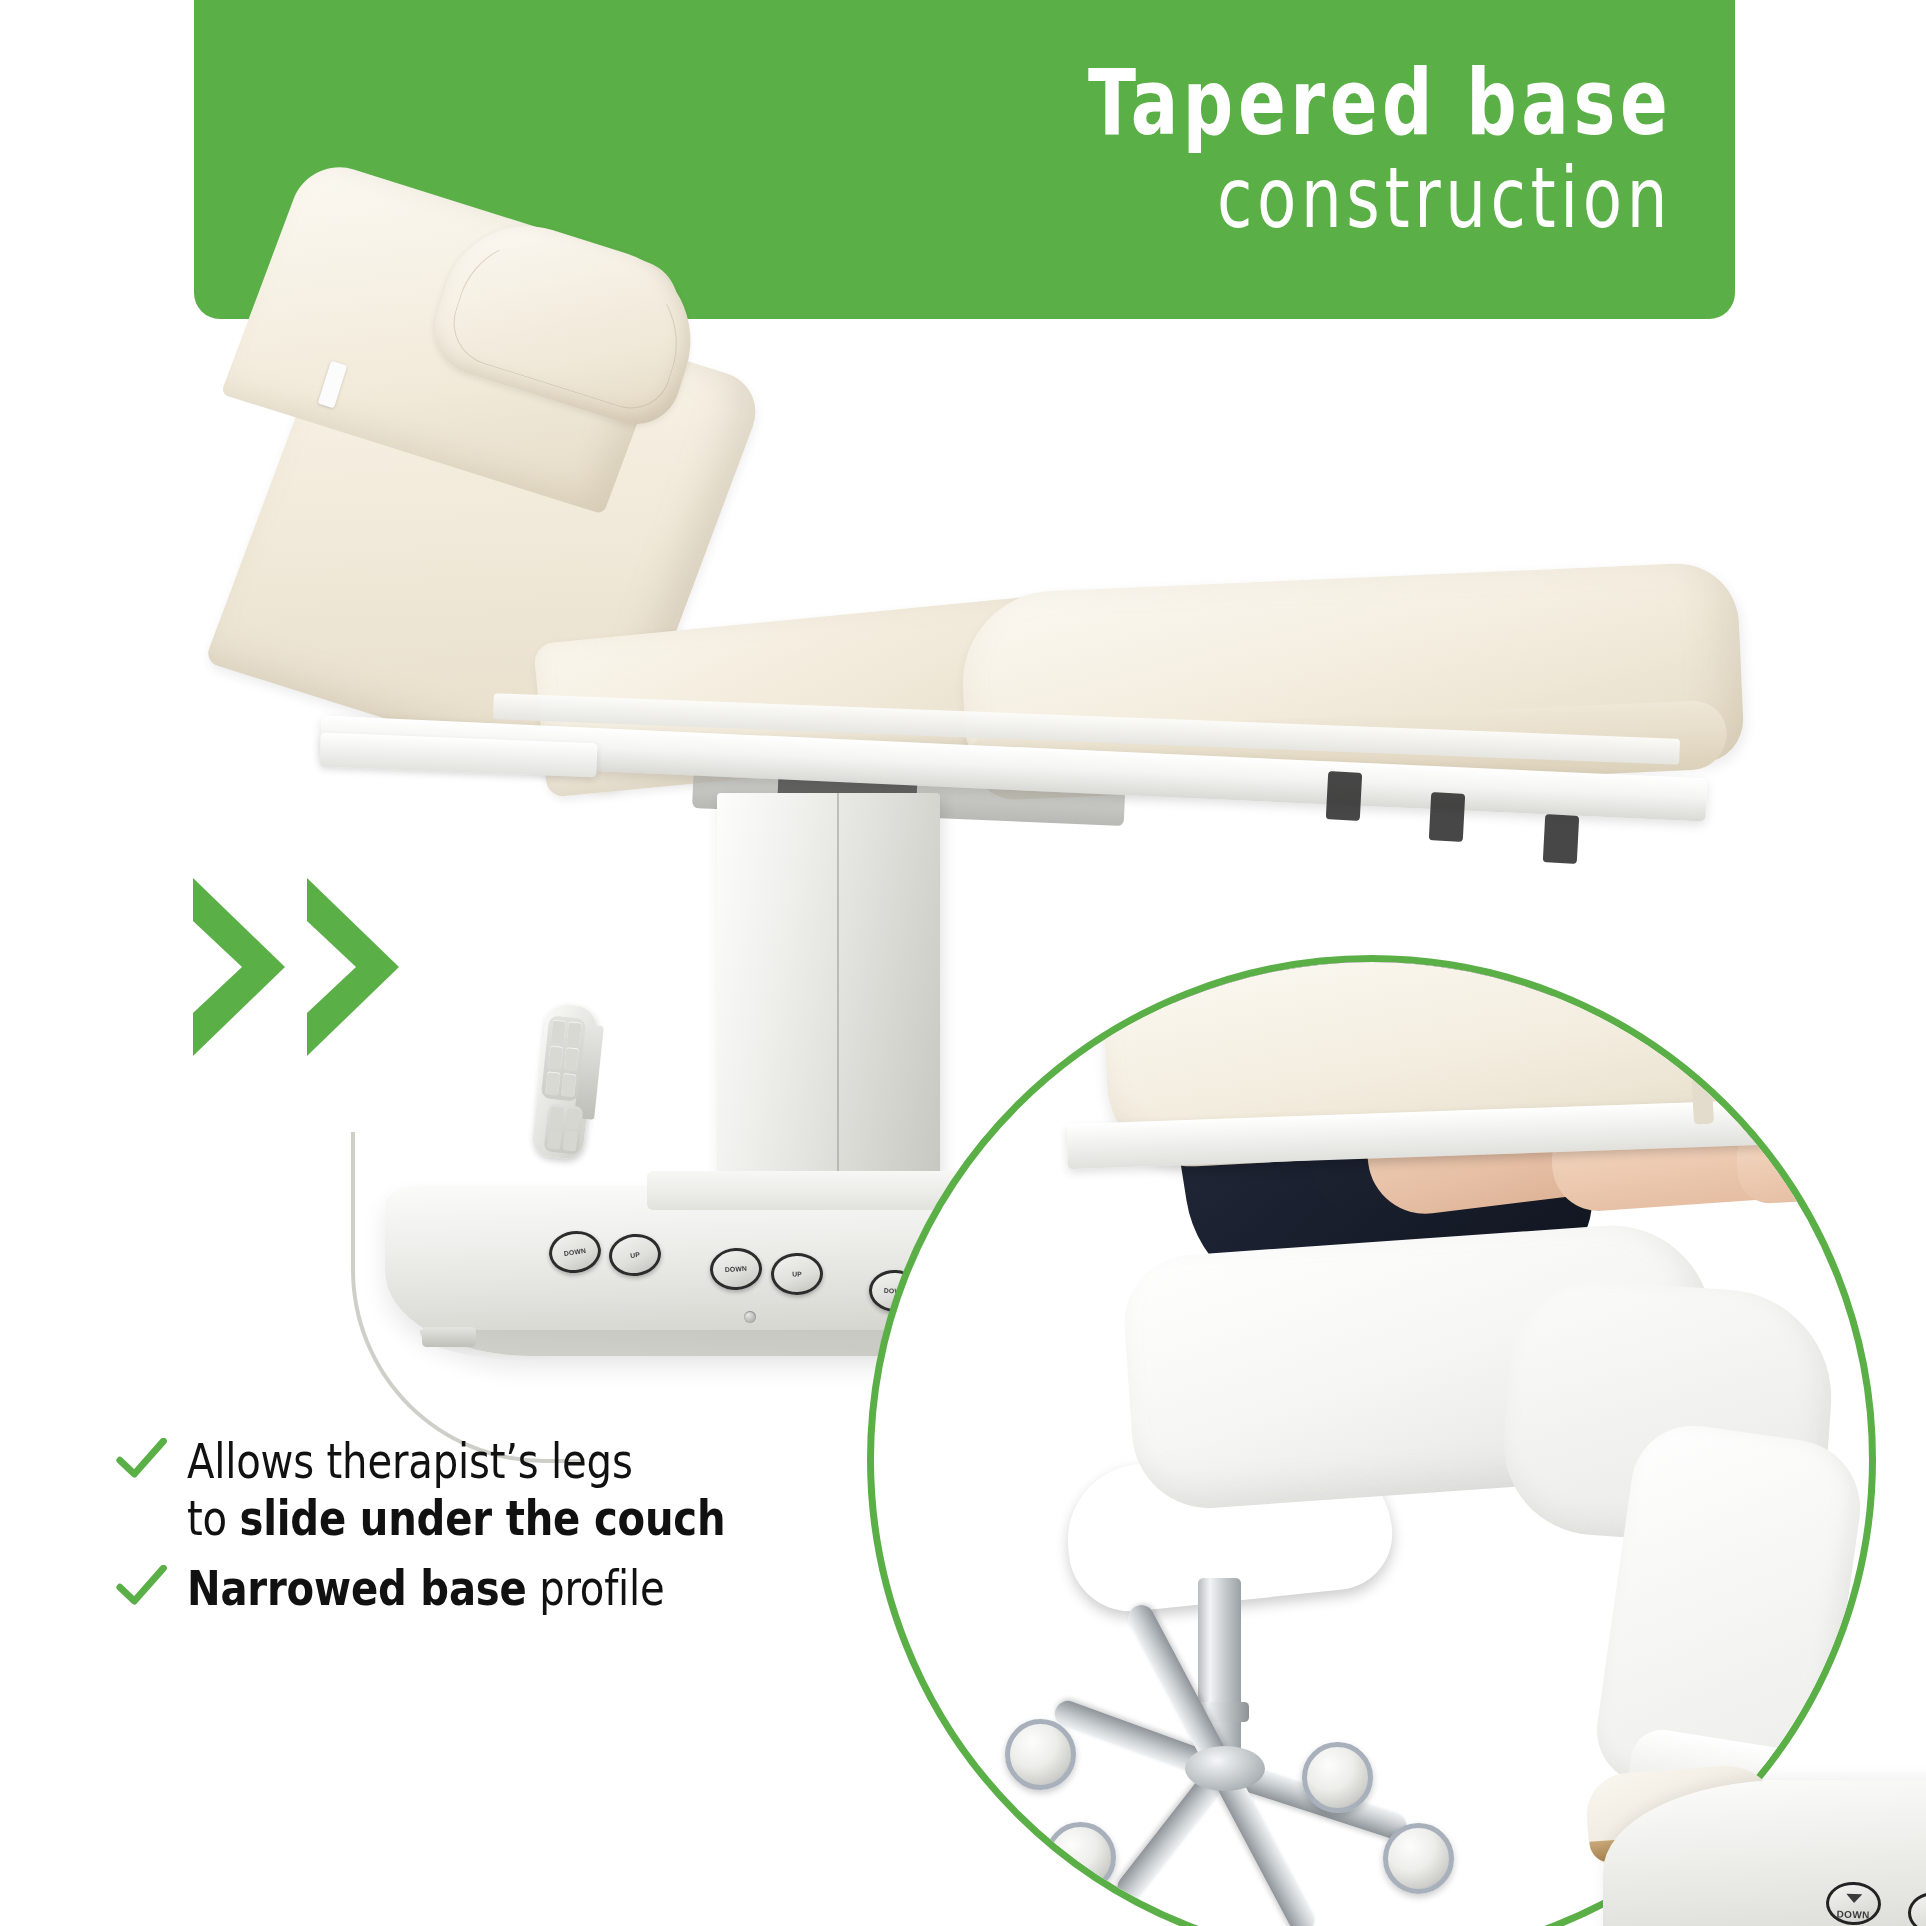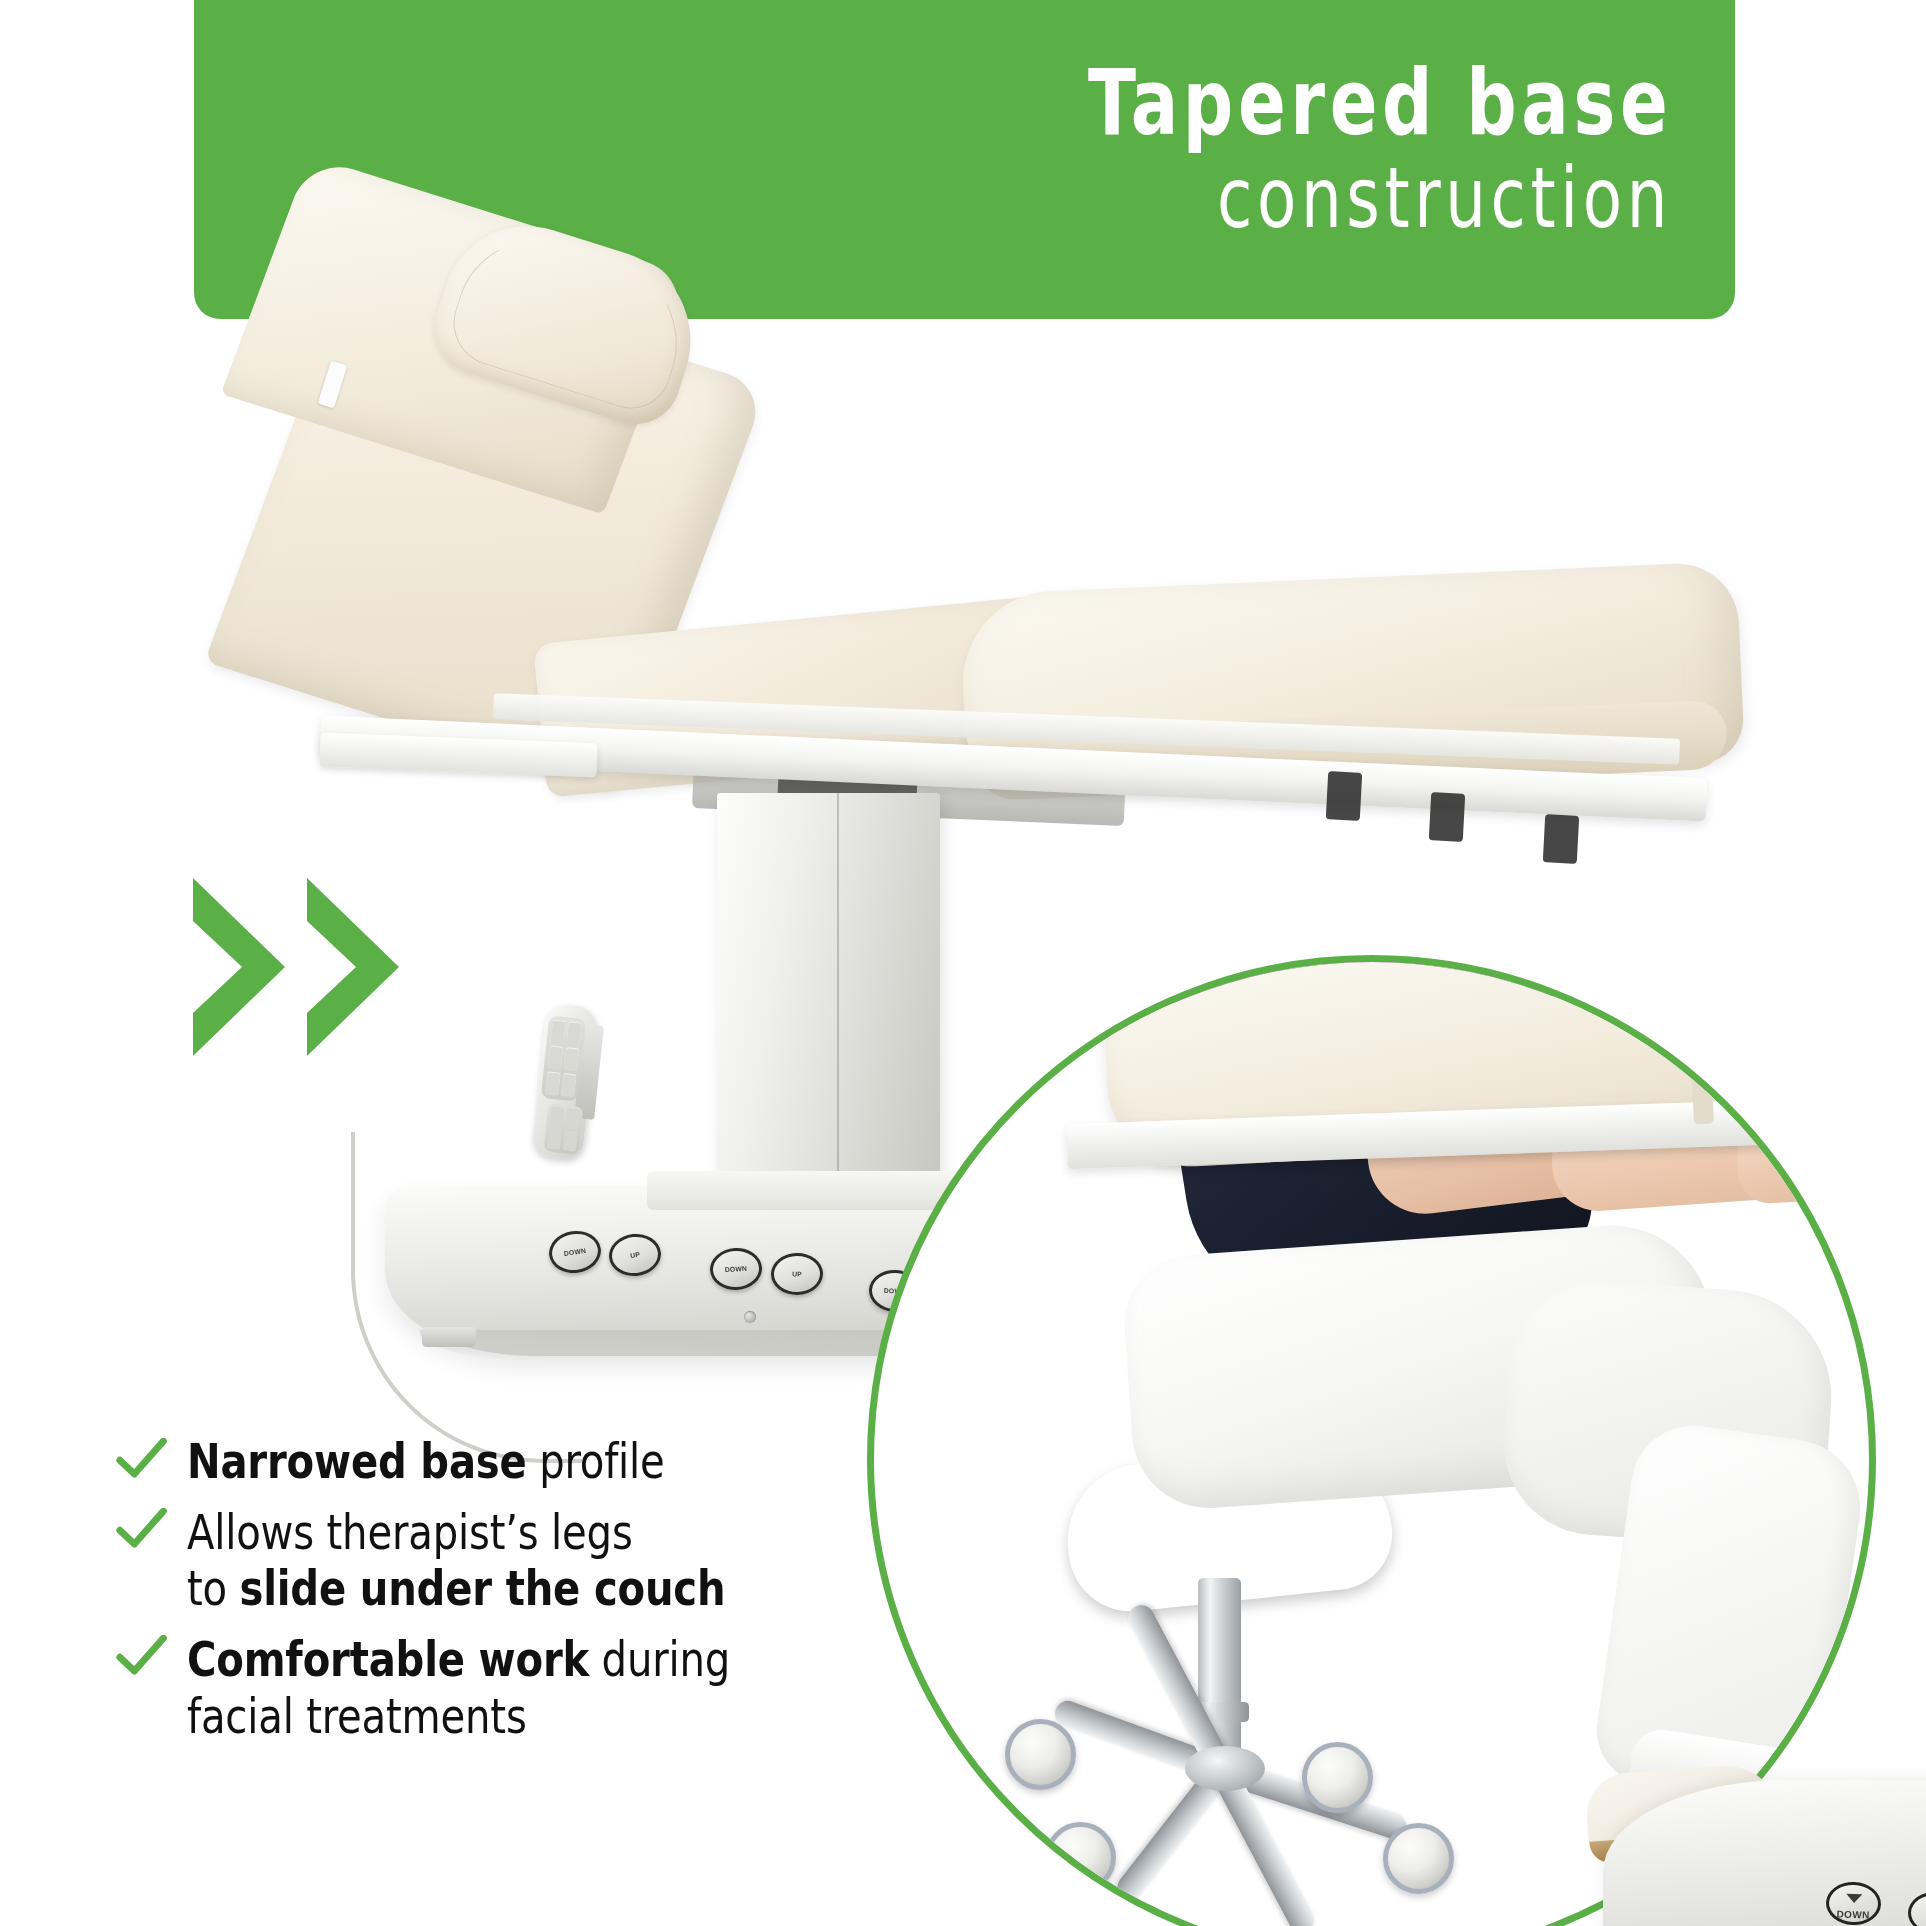--- a/index.html
+++ b/index.html
@@ -594,42 +594,31 @@
 
 <div id="benefits">
 
   <div class="benefit-row">
     <div class="check-icon">
       <svg width="52" height="43" viewBox="0 0 68 56" aria-hidden="true">
         <path d="M5 29 L24 47 L62 4" fill="none" stroke="#5BAF47" stroke-width="9" stroke-linecap="round" stroke-linejoin="round"></path>
       </svg>
     </div>
     <div class="benefit-text">
-      <b>Narrowed base</b><span> profile</span>
+      <span>Allows therapist’s legs</span><br>
+      <span>to </span><b>slide under the couch</b>
     </div>
   </div>
 
   <div class="benefit-row">
     <div class="check-icon">
       <svg width="52" height="43" viewBox="0 0 68 56" aria-hidden="true">
         <path d="M5 29 L24 47 L62 4" fill="none" stroke="#5BAF47" stroke-width="9" stroke-linecap="round" stroke-linejoin="round"></path>
       </svg>
     </div>
     <div class="benefit-text">
-      <span>Allows therapist’s legs</span><br>
-      <span>to </span><b>slide under the couch</b>
+      <b>Narrowed base</b><span> profile</span>
     </div>
   </div>
 
-  <div class="benefit-row">
-    <div class="check-icon">
-      <svg width="52" height="43" viewBox="0 0 68 56" aria-hidden="true">
-        <path d="M5 29 L24 47 L62 4" fill="none" stroke="#5BAF47" stroke-width="9" stroke-linecap="round" stroke-linejoin="round"></path>
-      </svg>
-    </div>
-    <div class="benefit-text">
-      <b>Comfortable work</b><span> during</span><br>
-      <span>facial treatments</span>
-    </div>
-  </div>
 
 </div>
 
 
 </body></html>

